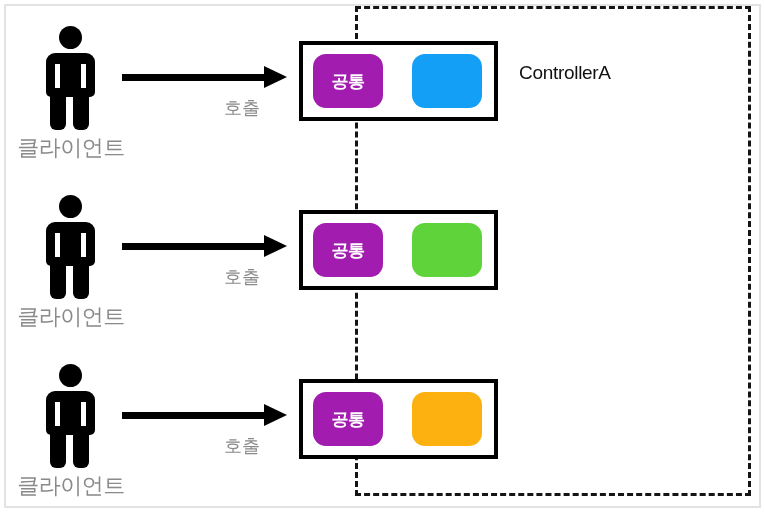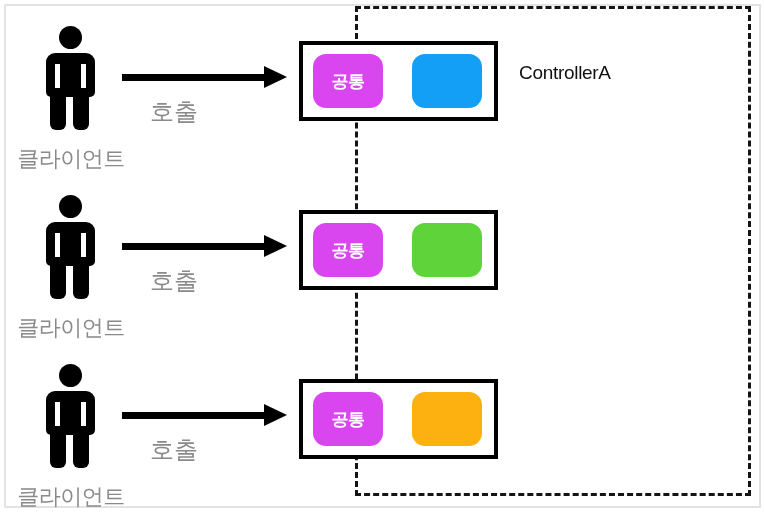--- a/index.html
+++ b/index.html
@@ -103,21 +103,21 @@
     top: 62px;
     width: 16px;
     height: 42px;
     background: #000000;
     border-radius: 0 0 6px 6px;
   }
 
   .client-label {
     position: absolute;
     left: 6px;
-    top: 144px;
+    top: 133px;
     width: 130px;
     text-align: center;
     font-size: 22px;
     font-weight: 400;
     color: #8a8a8a;
     letter-spacing: -0.5px;
     white-space: nowrap;
   }
 
   
@@ -145,22 +145,22 @@
     border-top: 11px solid transparent;
     border-bottom: 11px solid transparent;
     border-left: 23px solid #000000;
     margin-top: -4px;
   }
   .call-label {
     position: absolute;
     left: 150px;
     top: 96px;
     width: 110px;
-    text-align: left;
-    font-size: 24px;
+    text-align: right;
+    font-size: 18px;
     color: #8a8a8a;
     white-space: nowrap;
   }
 
   
   .controller-box {
     position: absolute;
     left: 299px;
     top: 41px;
     width: 199px;
@@ -168,21 +168,21 @@
     background: #ffffff;
     border: 4px solid #000000;
     box-sizing: border-box;
   }
   .chip-common {
     position: absolute;
     left: 10px;
     top: 9px;
     width: 70px;
     height: 54px;
-    background: #d946ef;
+    background: #a21caf;
     border-radius: 13px;
     display: flex;
     align-items: center;
     justify-content: center;
   }
   .chip-common span {
     color: #ffffff;
     font-size: 17px;
     font-weight: 700;
     letter-spacing: -0.5px;

